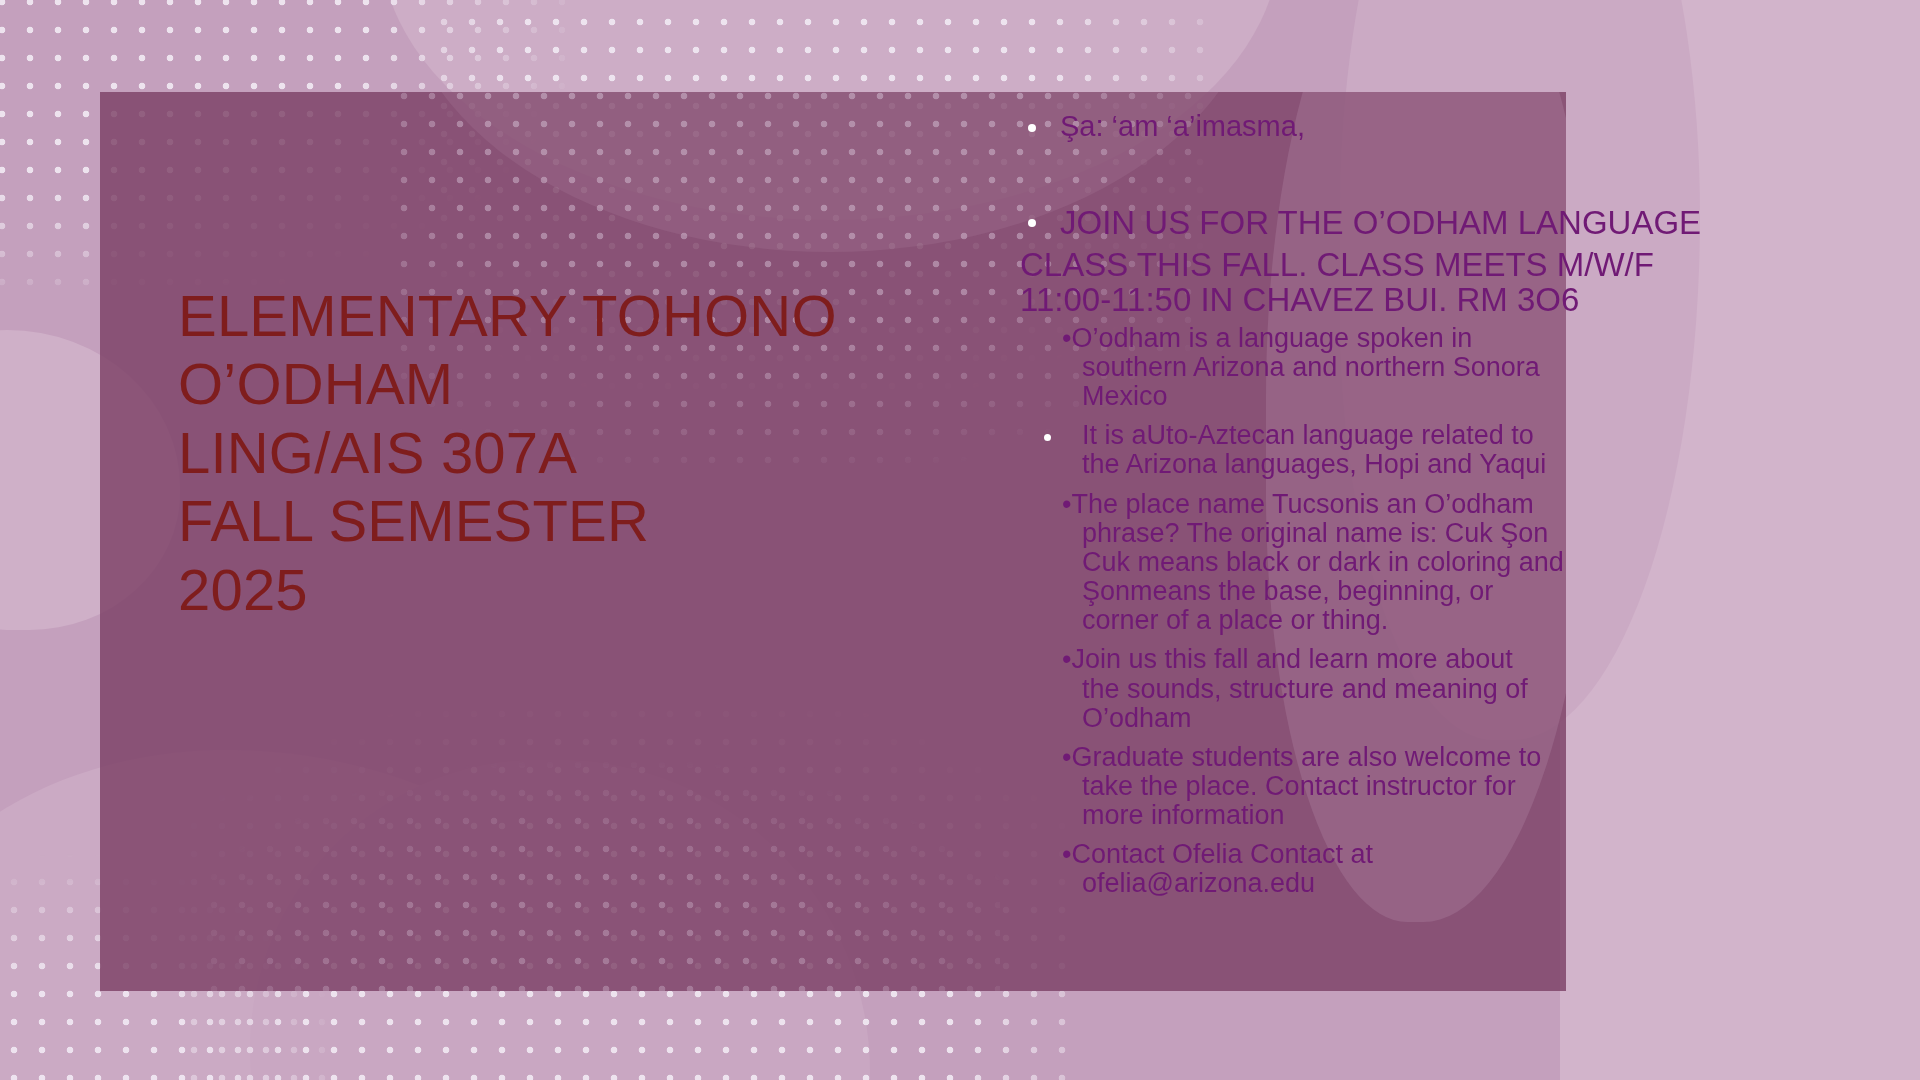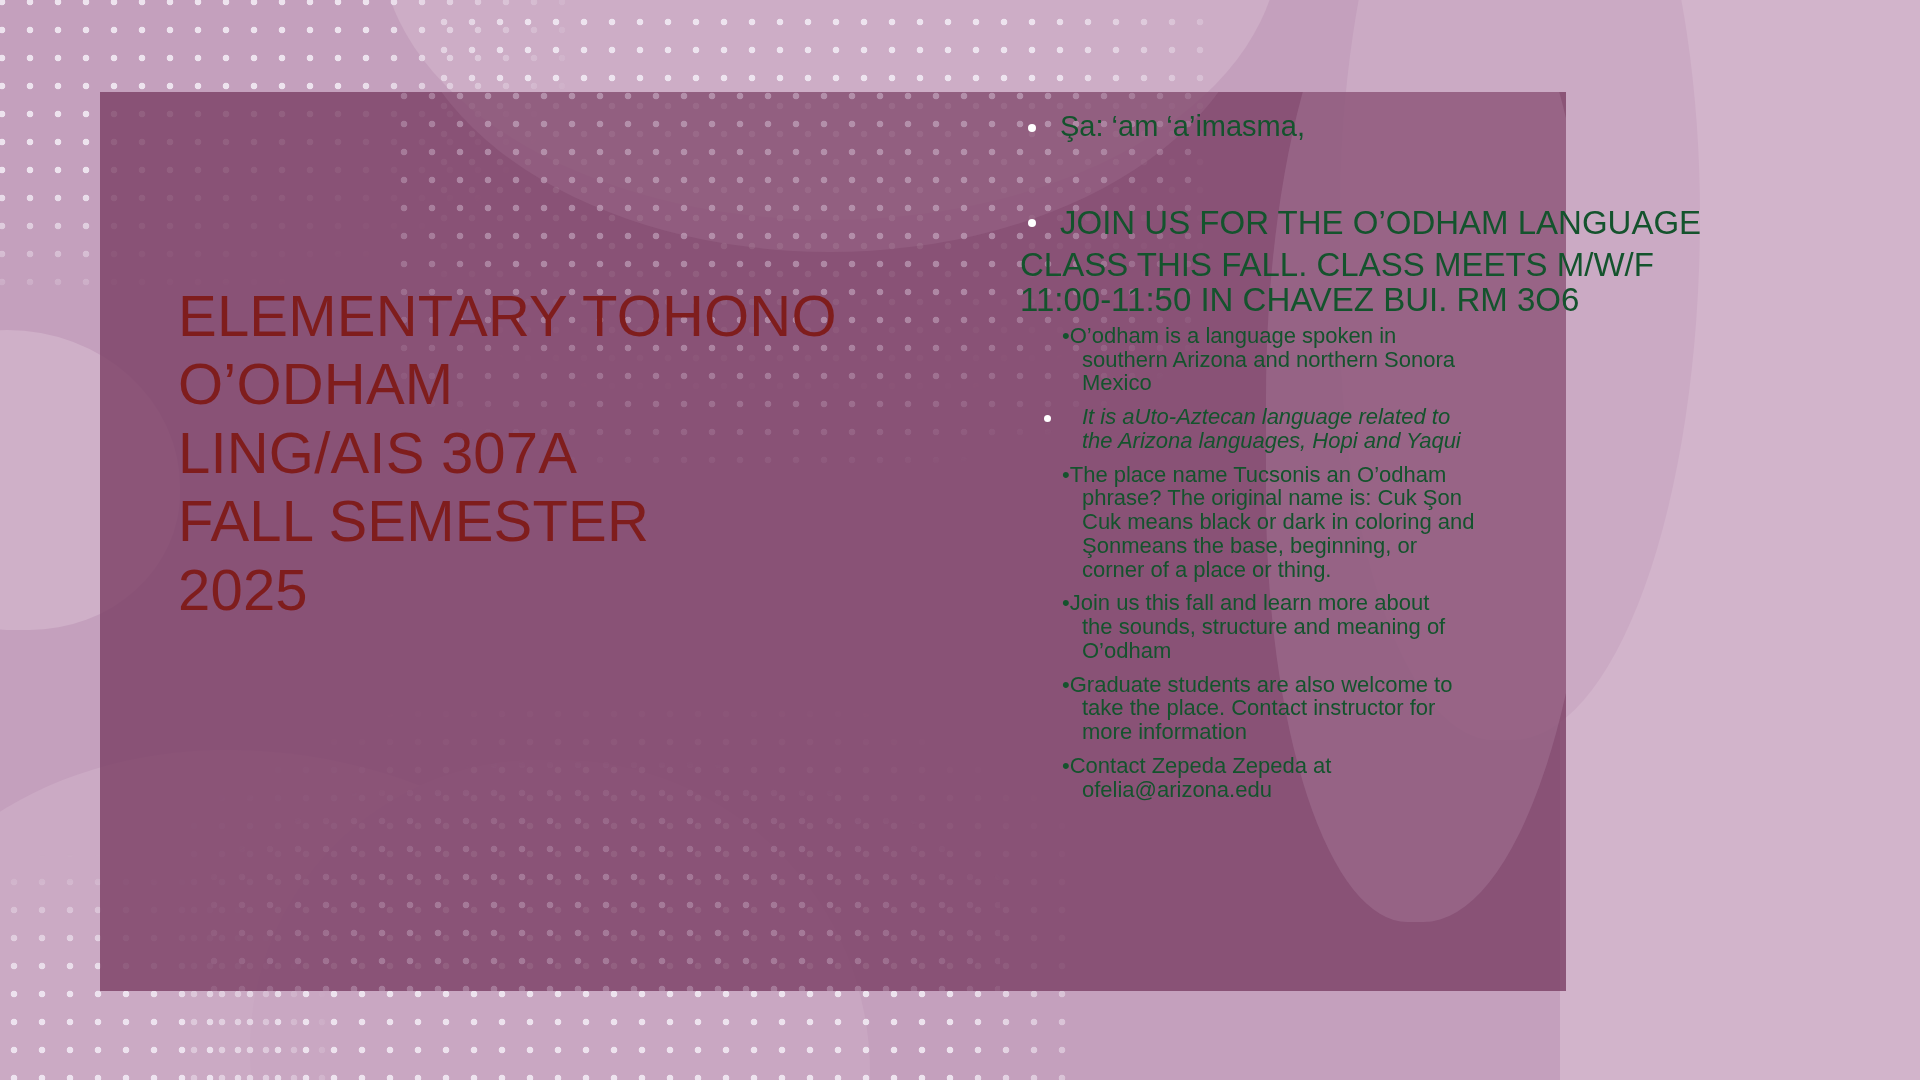--- a/index.html
+++ b/index.html
@@ -177,21 +177,21 @@
     z-index: 5;
   }
   .title-line { display: block; white-space: nowrap; }
 
   
   .body-block {
     position: absolute;
     left: 1020px;
     top: 108px;
     width: 700px;
-    color: #14532d;
+    color: #701a75;
     z-index: 5;
   }
   .lvl1 {
     position: relative;
     font-size: 29px;
     line-height: 1.30;
     padding-left: 40px;
     margin-bottom: 6px;
     font-weight: 400;
   }
@@ -222,28 +222,28 @@
   }
   .announce .ann-tight {
     display: block;
     line-height: 1.08;
   }
   .announce .ann-hang { margin-left: -40px; display:block; }
 
   .lvl2-group { margin-top: 6px; }
   .lvl2 {
     position: relative;
-    font-size: 22px;
+    font-size: 27px;
     line-height: 1.08;
     padding-left: 62px;
     text-indent: -20px;
     margin-bottom: 10px;
     font-weight: 400;
   }
-  .lvl2.round-bullet { text-indent: 0; padding-left: 62px; font-style: italic; }
+  .lvl2.round-bullet { text-indent: 0; padding-left: 62px; }
   .lvl2.round-bullet > .b-dot {
     position: absolute;
     left: 24px;
     top: 0.47em;
     width: 7px; height: 7px;
     border-radius: 50%;
     background: #ffffff;
   }
 </style>
 </head>
@@ -323,19 +323,19 @@
         <span>O’odham</span>
       </div>
 
       <div class="lvl2">
         <span>•Graduate students are also welcome to</span><br>
         <span>take the place. Contact instructor for</span><br>
         <span>more information</span>
       </div>
 
       <div class="lvl2">
-        <span>•Contact Zepeda Zepeda at</span><br>
+        <span>•Contact Ofelia Contact at</span><br>
         <span>ofelia@arizona.edu</span>
       </div>
 
     </div>
   </div>
 </div>
 
 </body></html>

